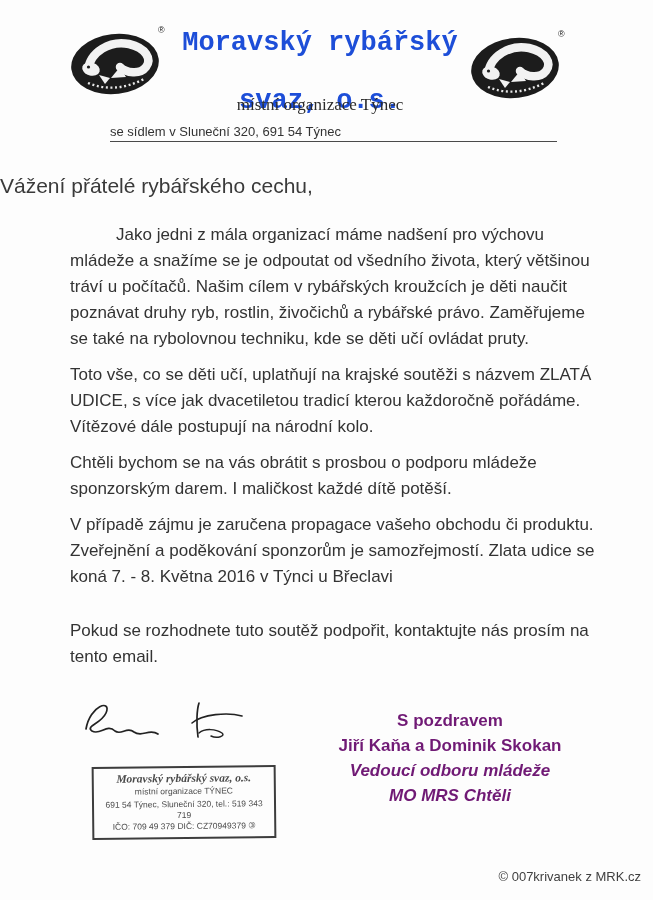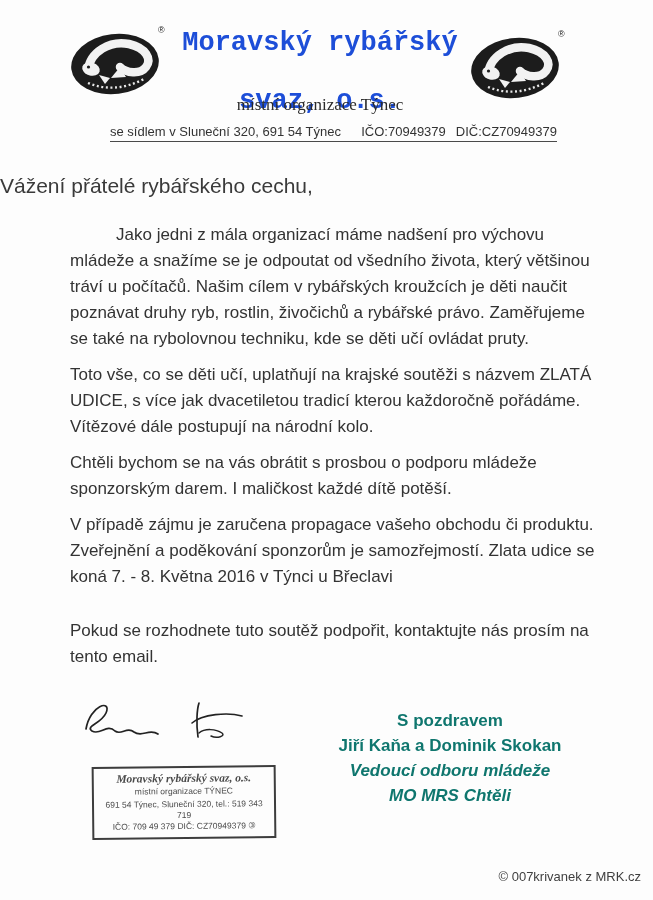--- a/index.html
+++ b/index.html
@@ -47,21 +47,21 @@
   .stamp {
     position:absolute; left:92px; top:766px; width:172px;
     border:2px solid #3d3d3d; padding:4px 4px 5px 4px; text-align:center;
     transform:rotate(-0.6deg); color:#4a4a4a; background:transparent;
   }
   .stamp .s1 { font-family:"Liberation Serif", serif; font-style:italic; font-weight:700; font-size:11.5px; margin-bottom:2px; }
   .stamp .s2 { font-size:8.5px; margin-bottom:3px; }
   .stamp .s3, .stamp .s4 { font-size:8.5px; line-height:11px; }
   .signoff {
     position:absolute; left:330px; top:708px; width:240px; text-align:center;
-    font-size:17px; font-weight:700; line-height:25px; color:#0f766e;
+    font-size:17px; font-weight:700; line-height:25px; color:#701a75;
   }
   .signoff .italic { font-style:italic; }
   
   .watermark {
     position:absolute; right:12px; bottom:16px;
     font-size:13px; color:#3f3f3f;
   }
 </style>
 </head>
 <body>
@@ -93,24 +93,20 @@
       <text x="90" y="11" font-size="9" fill="#222">®</text>
     </svg>
   </div>
 
   <div class="org-title l1">Moravský rybářský</div>
   <div class="org-title l2">svaz, o.s.</div>
   <div class="org-subtitle">místní organizace Týnec</div>
 
   <div class="address-row">
     <span>se sídlem v Sluneční 320, 691 54 Týnec</span>
-    <span class="address-right">
-      <span>IČO:70949379</span>
-      <span>DIČ:CZ70949379</span>
-    </span>
   </div>
 
   <div class="salutation">Vážení přátelé rybářského cechu,</div>
 
   <div class="body-text">
     <p class="indent-first">Jako jedni z mála organizací máme nadšení pro výchovu
 mládeže a snažíme se je odpoutat od všedního života, který většinou
 tráví u počítačů. Našim cílem v rybářských kroužcích je děti naučit
 poznávat druhy ryb, rostlin, živočichů a rybářské právo. Zaměřujeme
 se také na rybolovnou techniku, kde se děti učí ovládat pruty.</p>

